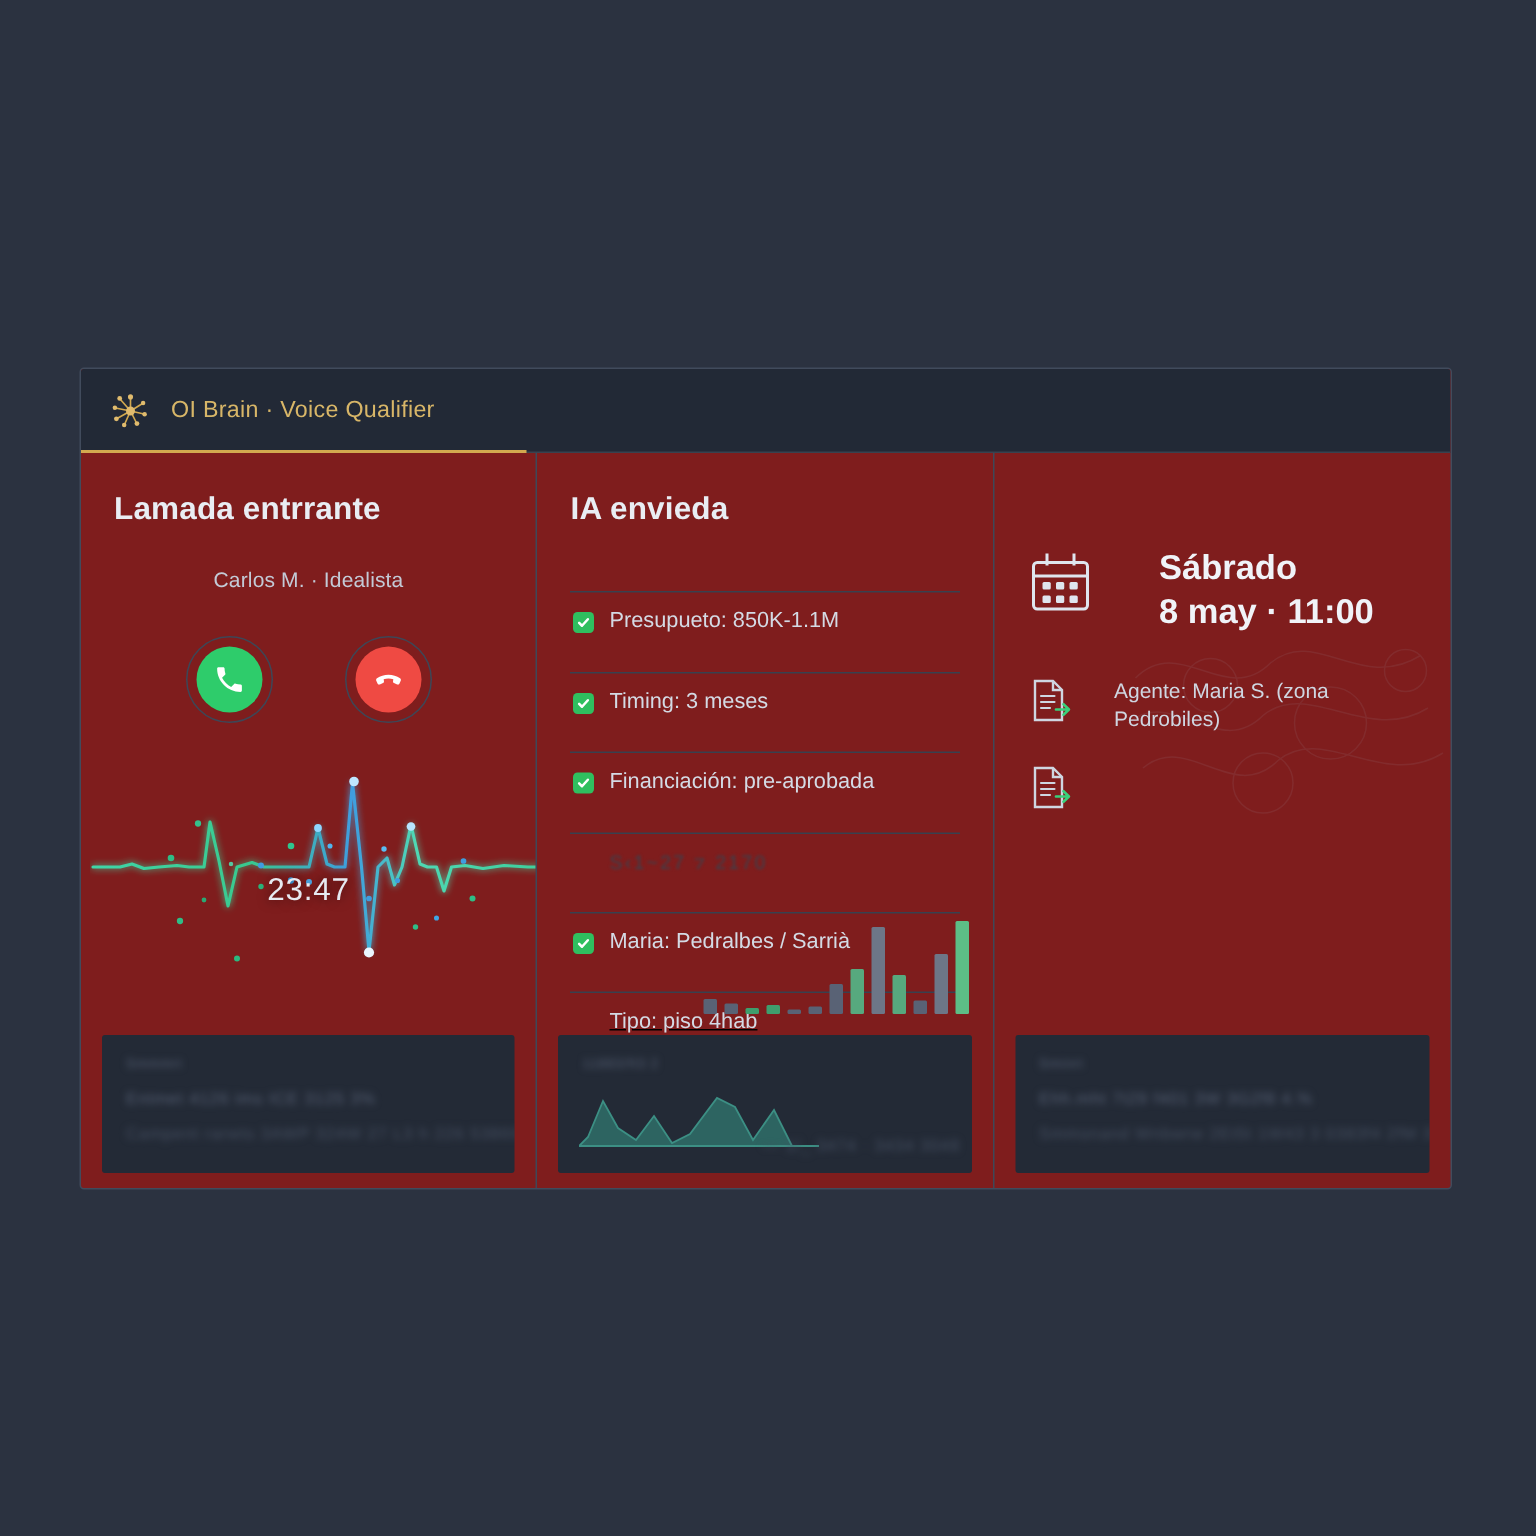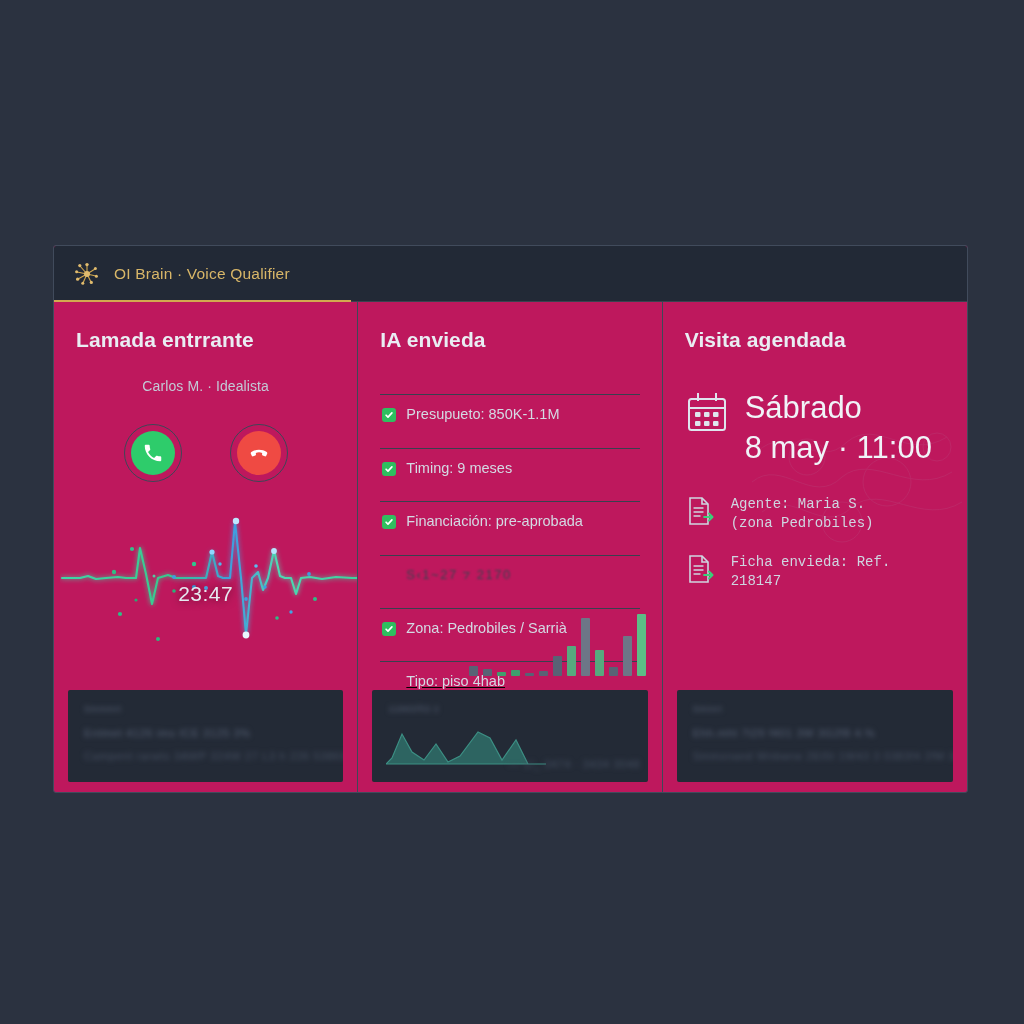--- a/index.html
+++ b/index.html
@@ -9,21 +9,21 @@
     font-family: "Liberation Sans", sans-serif;
     overflow: hidden;
   }
   .stage { position: relative; width: 1024px; height: 1024px; }
 
   
   .app-window {
     position: absolute;
     left: 53px; top: 245px;
     width: 915px; height: 548px;
-    background: #be185d;
+    background: #7f1d1d;
     border: 1px solid #414b5c;
     border-radius: 3px;
     overflow: hidden;
   }
 
   
   .app-header {
     position: relative;
     height: 56px;
     background: #222936;
@@ -168,26 +168,27 @@
   
   .visit-main {
     display: flex;
     align-items: flex-start;
     gap: 16px;
     margin-top: 36px;
   }
   .cal-icon { width: 44px; height: 44px; flex: 0 0 auto; margin-top: 2px; }
   .visit-date {
     color: #f0f3f8;
-    font-size: 31px;
-    font-weight: normal;
+    font-size: 23px;
+    font-weight: bold;
     line-height: 1.28;
+    margin-left: 28px;
   }
   .doc-rows { margin-top: 28px; display: flex; flex-direction: column; gap: 20px; }
-  .doc-row { display: flex; align-items: flex-start; gap: 14px; font-family: Liberation Mono, monospace; }
+  .doc-row { display: flex; align-items: flex-start; gap: 26px; }
   .doc-icon { width: 32px; height: 32px; flex: 0 0 auto; }
   .doc-text {
     color: #cfd6e1;
     font-size: 14px;
     line-height: 1.35;
     max-width: 170px;
   }
   .panel-texture {
     position: absolute;
     right: -10px; top: 110px;
@@ -356,41 +357,41 @@
                   </svg>
               </span>
               <span class="check-label">Presupueto: 850K-1.1M</span>
             </div>
             <div class="check-row">
               <span class="checkbox">
                 <svg viewBox="0 0 12 12">
                     <path fill="none" stroke="#ffffff" stroke-width="2" stroke-linecap="round" stroke-linejoin="round" d="M2.5 6.3 L4.8 8.6 L9.5 3.4"></path>
                   </svg>
               </span>
-              <span class="check-label">Timing: 9 meses</span>
+              <span class="check-label">Timing: 3 meses</span>
             </div>
             <div class="check-row">
               <span class="checkbox">
                 <svg viewBox="0 0 12 12">
                     <path fill="none" stroke="#ffffff" stroke-width="2" stroke-linecap="round" stroke-linejoin="round" d="M2.5 6.3 L4.8 8.6 L9.5 3.4"></path>
                   </svg>
               </span>
               <span class="check-label">Financiación: pre-aprobada</span>
             </div>
             <div class="check-row blank">
               <span class="check-spacer"></span>
               <span class="check-label">S‹1~27 ⁊ 2170</span>
             </div>
             <div class="check-row">
               <span class="checkbox">
                 <svg viewBox="0 0 12 12">
                     <path fill="none" stroke="#ffffff" stroke-width="2" stroke-linecap="round" stroke-linejoin="round" d="M2.5 6.3 L4.8 8.6 L9.5 3.4"></path>
                   </svg>
               </span>
-              <span class="check-label">Zona: Pedrobiles / Sarrià</span>
+              <span class="check-label">Maria: Pedralbes / Sarrià</span>
             </div>
             <div class="check-row">
               <span class="check-spacer"></span>
               <span class="check-label">Tipo: piso 4hab</span>
             </div>
           </div>
 
           <div class="mini-bars">
             <span class="bar" style="height:10px;background:#596275"></span>
             <span class="bar" style="height:7px;background:#596275"></span>
@@ -424,21 +425,20 @@
             <path d="M5,70 C35,45 65,95 95,65 C125,40 165,85 205,60"></path>
             <path d="M15,100 C45,75 75,125 105,95 C135,70 175,115 215,90"></path>
             <circle cx="60" cy="45" r="18"></circle>
               <circle cx="140" cy="70" r="24"></circle>
             <circle cx="190" cy="35" r="14"></circle>
               <circle cx="95" cy="110" r="20"></circle>
           </g>
         </svg>
 
         <div class="panel-inner">
-          <div class="panel-title">Visita agendada</div>
 
           <div class="visit-main">
             <span class="cal-icon">
               <svg viewBox="0 0 44 44" width="44" height="44">
                 <g stroke="#dfe5ee" stroke-width="2" fill="none">
                   <rect x="4" y="9" width="36" height="31" rx="2.5"></rect>
                   <line x1="4" y1="18" x2="40" y2="18"></line>
                   <line x1="13" y1="3" x2="13" y2="11"></line>
                   <line x1="31" y1="3" x2="31" y2="11"></line>
                 </g>
@@ -480,21 +480,20 @@
                   <path fill="none" stroke="#cfd6e1" stroke-width="1.6" d="M5,3 h12 l6,6 v20 h-18 Z"></path>
                   <path fill="none" stroke="#cfd6e1" stroke-width="1.6" d="M17,3 v6 h6"></path>
                   <g stroke="#cfd6e1" stroke-width="1.4" stroke-linecap="round">
                     <line x1="9" y1="13" x2="18" y2="13"></line>
                     <line x1="9" y1="17" x2="18" y2="17"></line>
                     <line x1="9" y1="21" x2="15" y2="21"></line>
                   </g>
                   <path fill="none" stroke="#3ad07a" stroke-width="1.8" stroke-linecap="round" stroke-linejoin="round" d="M19,22 h8 M24,18.5 l3.6,3.5 l-3.6,3.5"></path>
                 </svg>
               </span>
-              <span class="doc-text">Ficha envieda: Ref. 218147</span>
             </div>
           </div>
         </div>
 
         <div class="panel-footer">
           <div class="blur-line tiny">Sminrt</div>
           <div class="blur-line">Ehh.mht 7t29 f401  3W 3G2f8 4.%</div>
           <div class="blur-line dim">Smmsnand  Wnbwrw  2Et5t  1W43 3  0383f4       2fM 3t.36,f03E</div>
         </div>
       </div>

